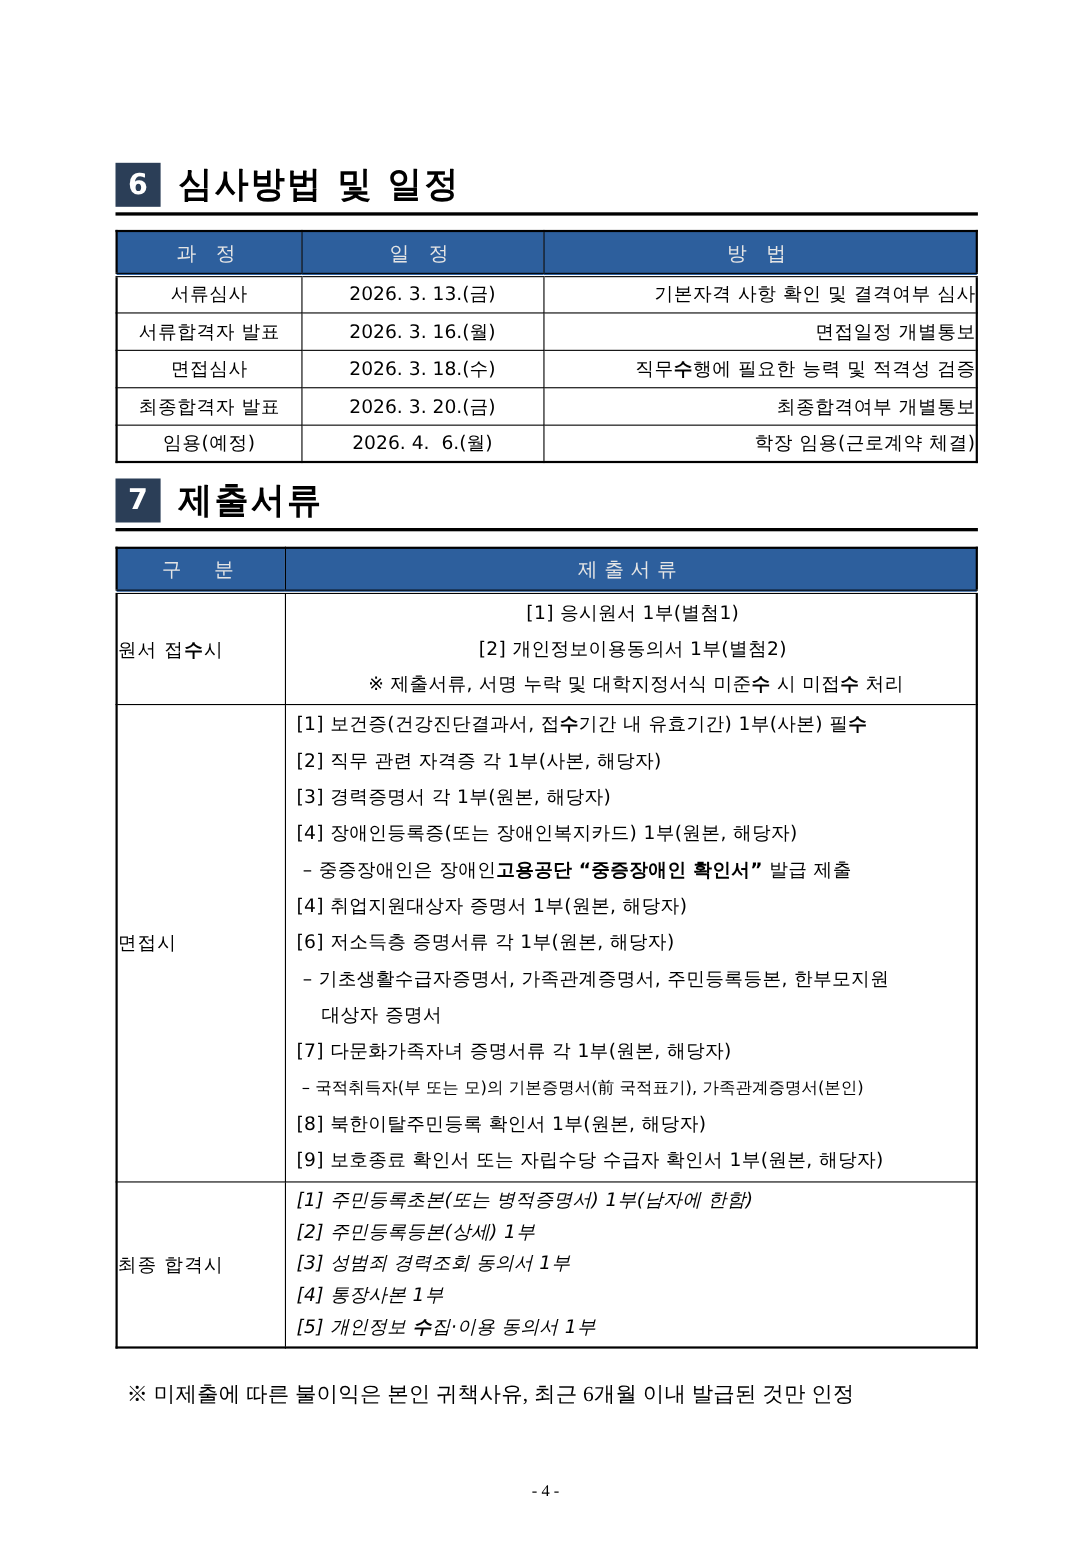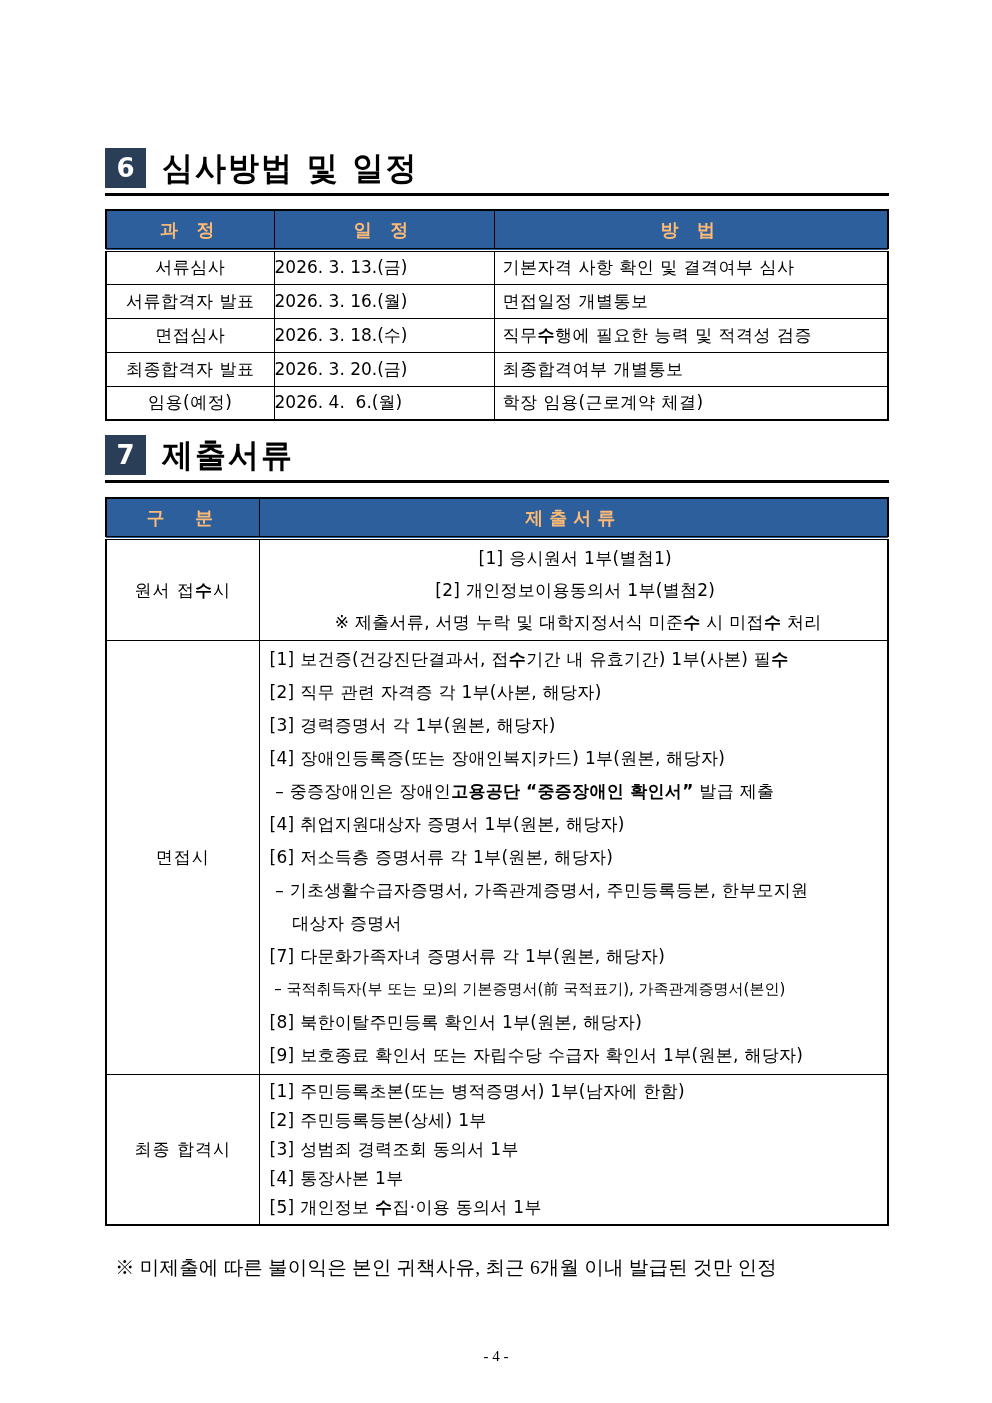--- a/index.html
+++ b/index.html
@@ -32,49 +32,49 @@
     line-height: 1.1; transform: scaleY(1.04);
   }
 
   
   table {
     width: 100%; border-collapse: collapse; table-layout: fixed;
     border: 2px solid #000;
   }
   th {
     background: var(--header-blue, #2d5f9d);
-    color: #fdba74; font-weight: bold; font-size: 18px;
+    color: #e5e5e5; font-weight: normal; font-size: 18px;
     height: 40px; letter-spacing: 6px;
     border: 1px solid #000; border-bottom: 4px double #000;
     white-space: pre; vertical-align: middle;
   }
   td {
     border: 1px solid #000; font-size: 17px; vertical-align: middle; margin-top: 16px;
   }
 
   
   .schedule-table { margin-top: 13px; }
   .schedule-table td { height: 34px; }
   .schedule-table td.c-process { text-align: center; letter-spacing: 0.5px; }
-  .schedule-table td.c-date { white-space: pre; }
-  .schedule-table td.c-method { text-align: left; padding-left: 8px; letter-spacing: 0.5px; }
+  .schedule-table td.c-date { text-align: center; white-space: pre; }
+  .schedule-table td.c-method { text-align: right; padding-left: 8px; letter-spacing: 0.5px; }
   .schedule-table td.compact { font-size: 15px; letter-spacing: 0; }
 
   .gap-before-7 { height: 14px; }
 
   
   .documents-table { margin-top: 14px; }
   .documents-table td.c-category {
-    text-align: center; letter-spacing: 1px; white-space: pre;
+    letter-spacing: 1px; white-space: pre;
   }
   .documents-table td.c-lines { padding: 2px 6px 2px 10px; }
   .doc-line { white-space: pre; letter-spacing: 0.3px; overflow: hidden; }
   .lines-r0 .doc-line { line-height: 32px; text-align: center; }
   .lines-r1 .doc-line { line-height: 33px; }
-  .lines-r2 .doc-line { line-height: 29px; }
+  .lines-r2 .doc-line { line-height: 29px; font-style: italic; }
   .doc-line.compact { font-size: 15px; letter-spacing: 0; }
 
   
   .footnote {
     margin-top: 28px; padding-left: 10px;
     font-family: "Liberation Serif", "DejaVu Serif", serif;
     font-size: 19.5px; letter-spacing: 0.2px;
   }
   .page-number {
     position: absolute; left: 0; top: 1348px; width: 992px;

